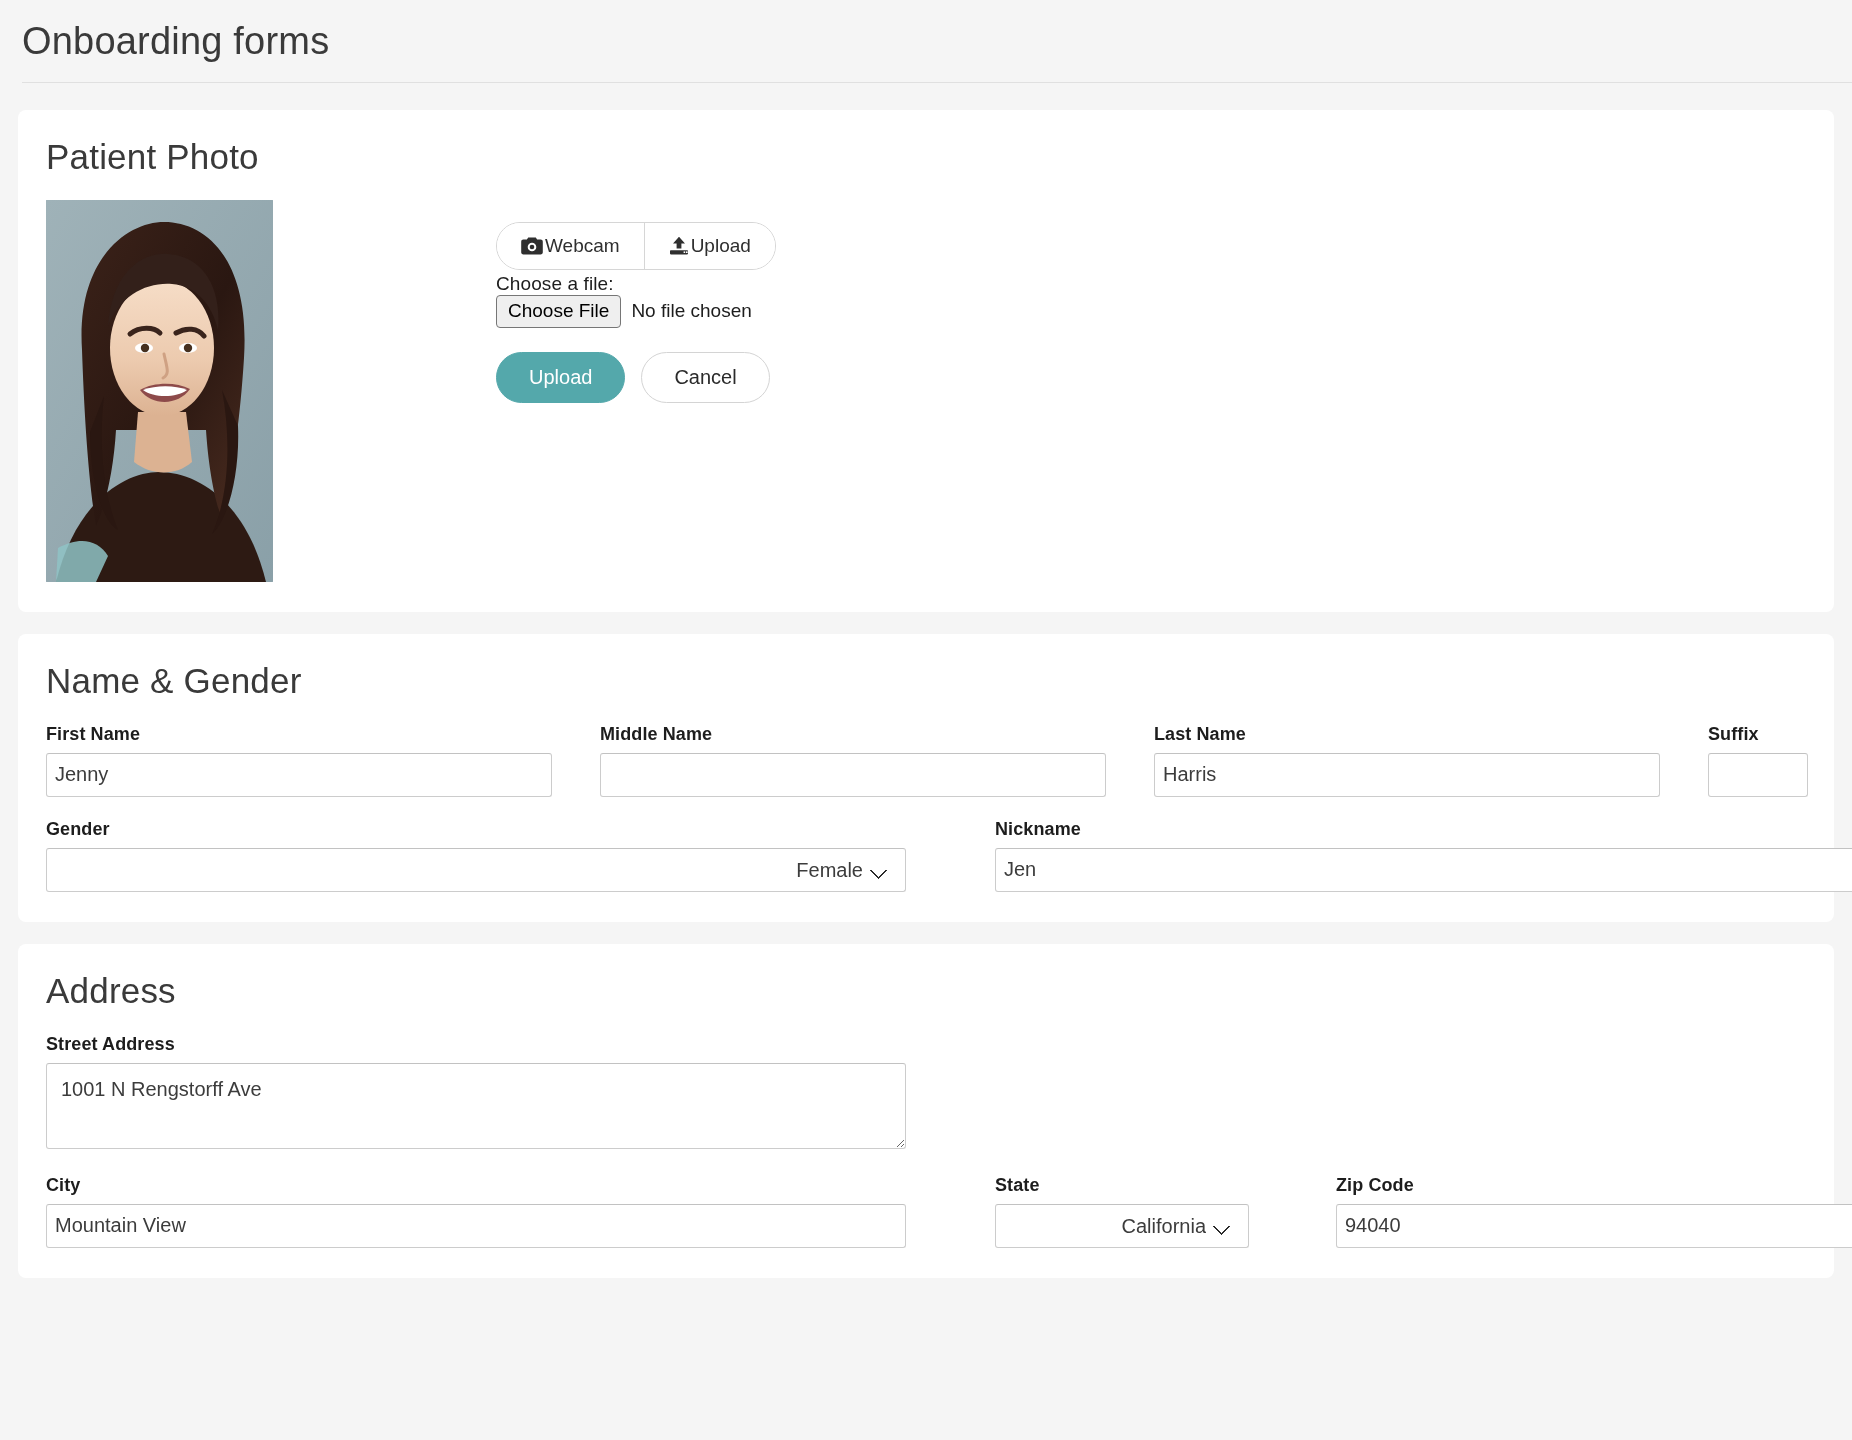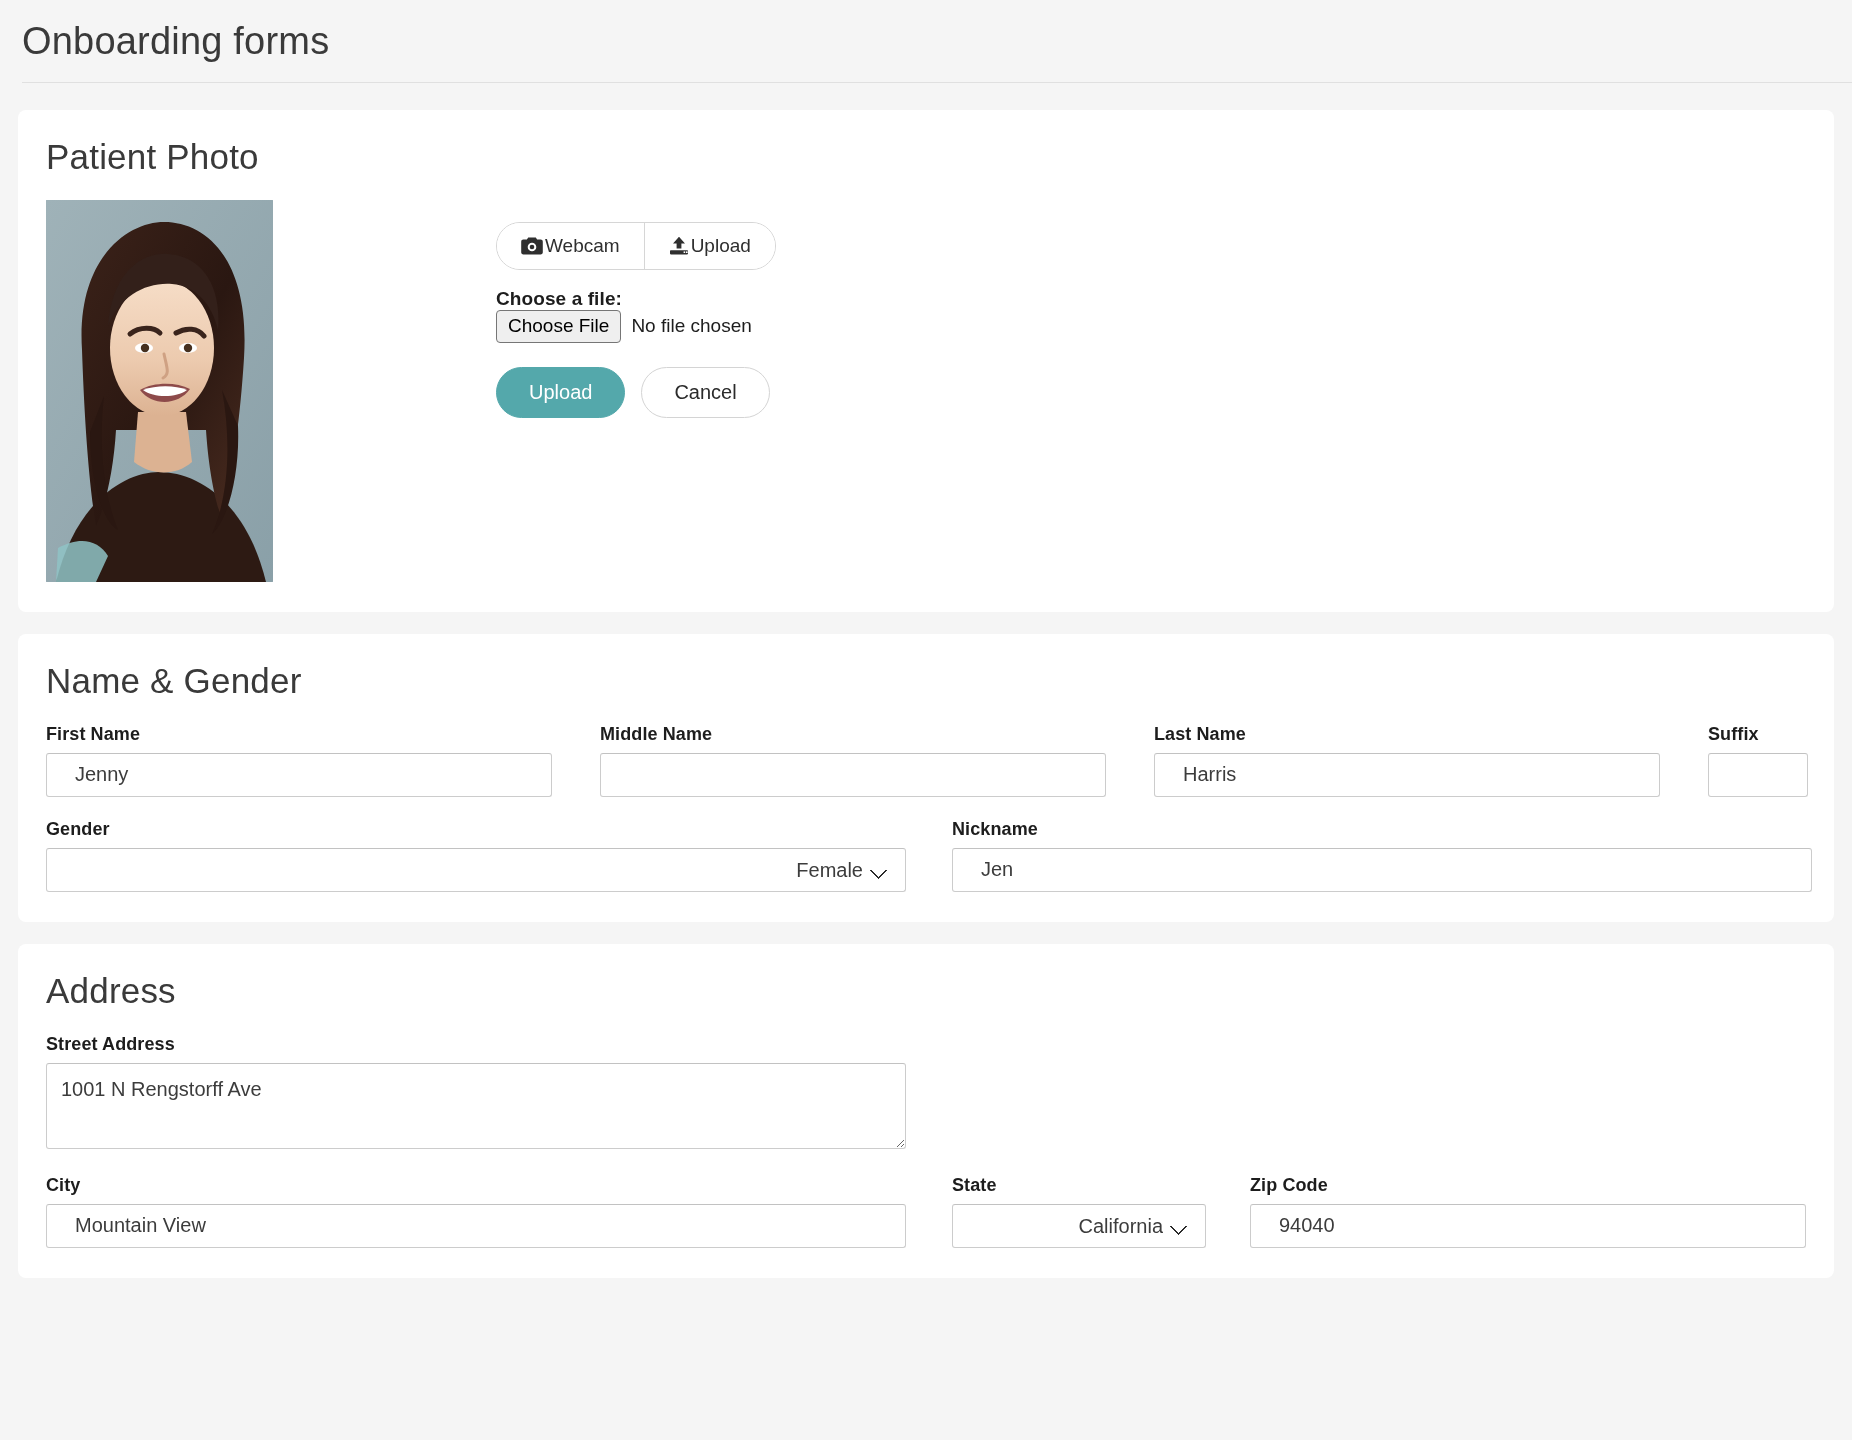--- a/index.html
+++ b/index.html
@@ -79,23 +79,23 @@
     color: #2f2f2f;
     background: #fff;
     border: none;
     cursor: pointer;
     font-family: "Liberation Sans", sans-serif;
   }
   .btn-group .gbtn + .gbtn { border-left: 1px solid #d6d6d6; }
   .gbtn svg { display: block; }
 
   .choose-label {
-    margin-top: 18px;
+    margin-top: 3px;
     font-size: 19px;
-    font-weight: bold;
+    font-weight: normal;
     color: #1d1d1d;
     letter-spacing: 0.1px;
   }
   .file-row {
     display: flex;
     align-items: center;
     gap: 10px;
   }
   .file-btn {
     font-family: "Liberation Sans", sans-serif;
@@ -132,21 +132,21 @@
     margin-bottom: 8px;
     letter-spacing: 0.1px;
     display: block;
   }
   .inp {
     width: 100%;
     height: 44px;
     border: 1px solid #ccc;
     border-top-color: #c2c2c2;
     border-radius: 3px;
-    padding: 0 28px;
+    padding: 0 8px;
     font-size: 20px;
     color: #3c3c3c;
     background: #fff;
     font-family: "Liberation Sans", sans-serif;
   }
   .inp::placeholder { color: #9a9a9a; }
   select.inp {
     appearance: none;
     -webkit-appearance: none;
     padding-right: 42px;
@@ -160,21 +160,21 @@
     text-align: right;
   }
   textarea.inp {
     height: 86px;
     padding: 12px 14px;
     resize: vertical;
     line-height: 1.35;
   }
 
   .row { display: flex; align-items: flex-start; }
-  .row + .row { margin-top: 22px; }
+  .row + .row { margin-top: 22px; gap: 43px; }
 
   .c-first   { flex: 0 0 506px; }
   .c-middle  { flex: 0 0 506px; margin-left: 48px; }
   .c-last    { flex: 0 0 506px; margin-left: 48px; }
   .c-suffix  { flex: 0 0 100px; margin-left: 48px; }
 
   .c-gender   { flex: 0 0 860px; }
   .c-nickname { flex: 0 0 860px; margin-left: 46px; }
 
   .c-street { flex: 0 0 860px; }

